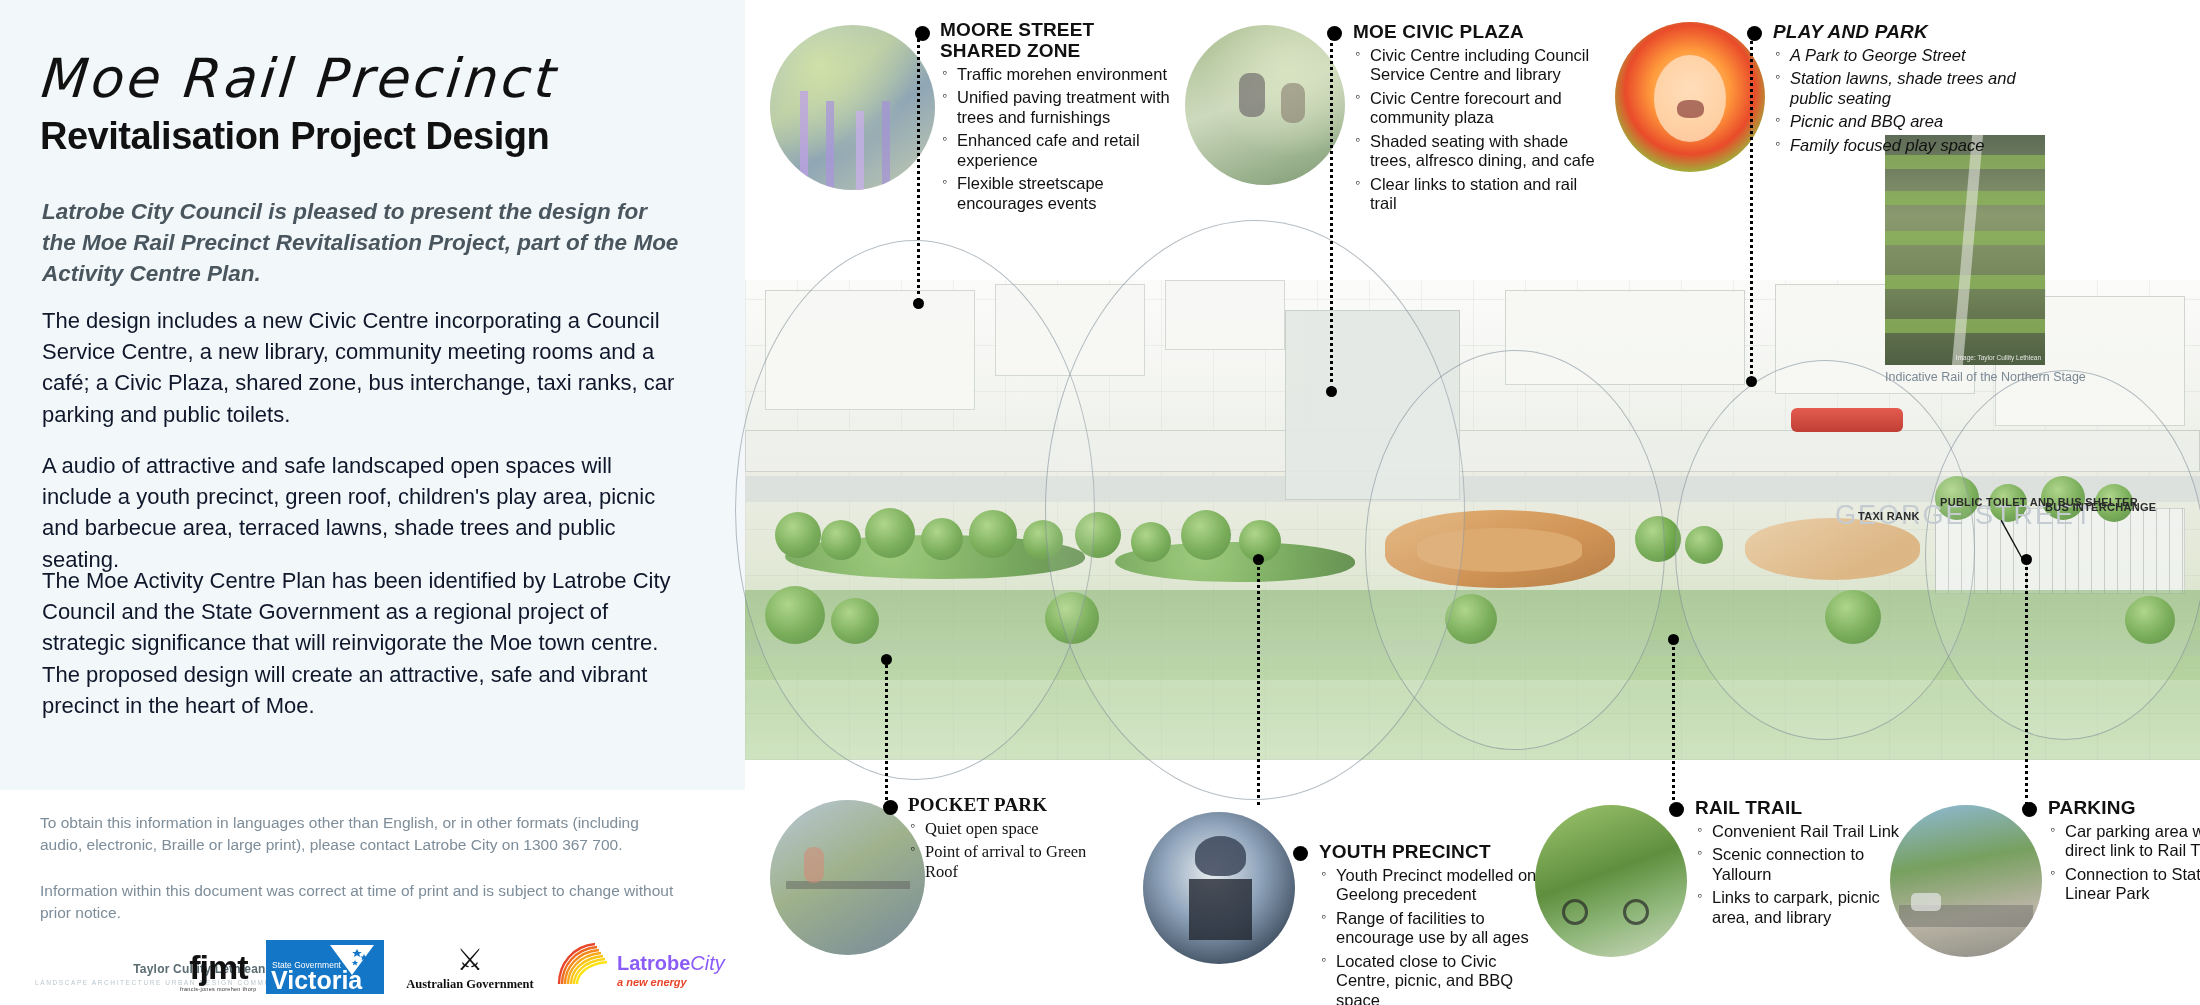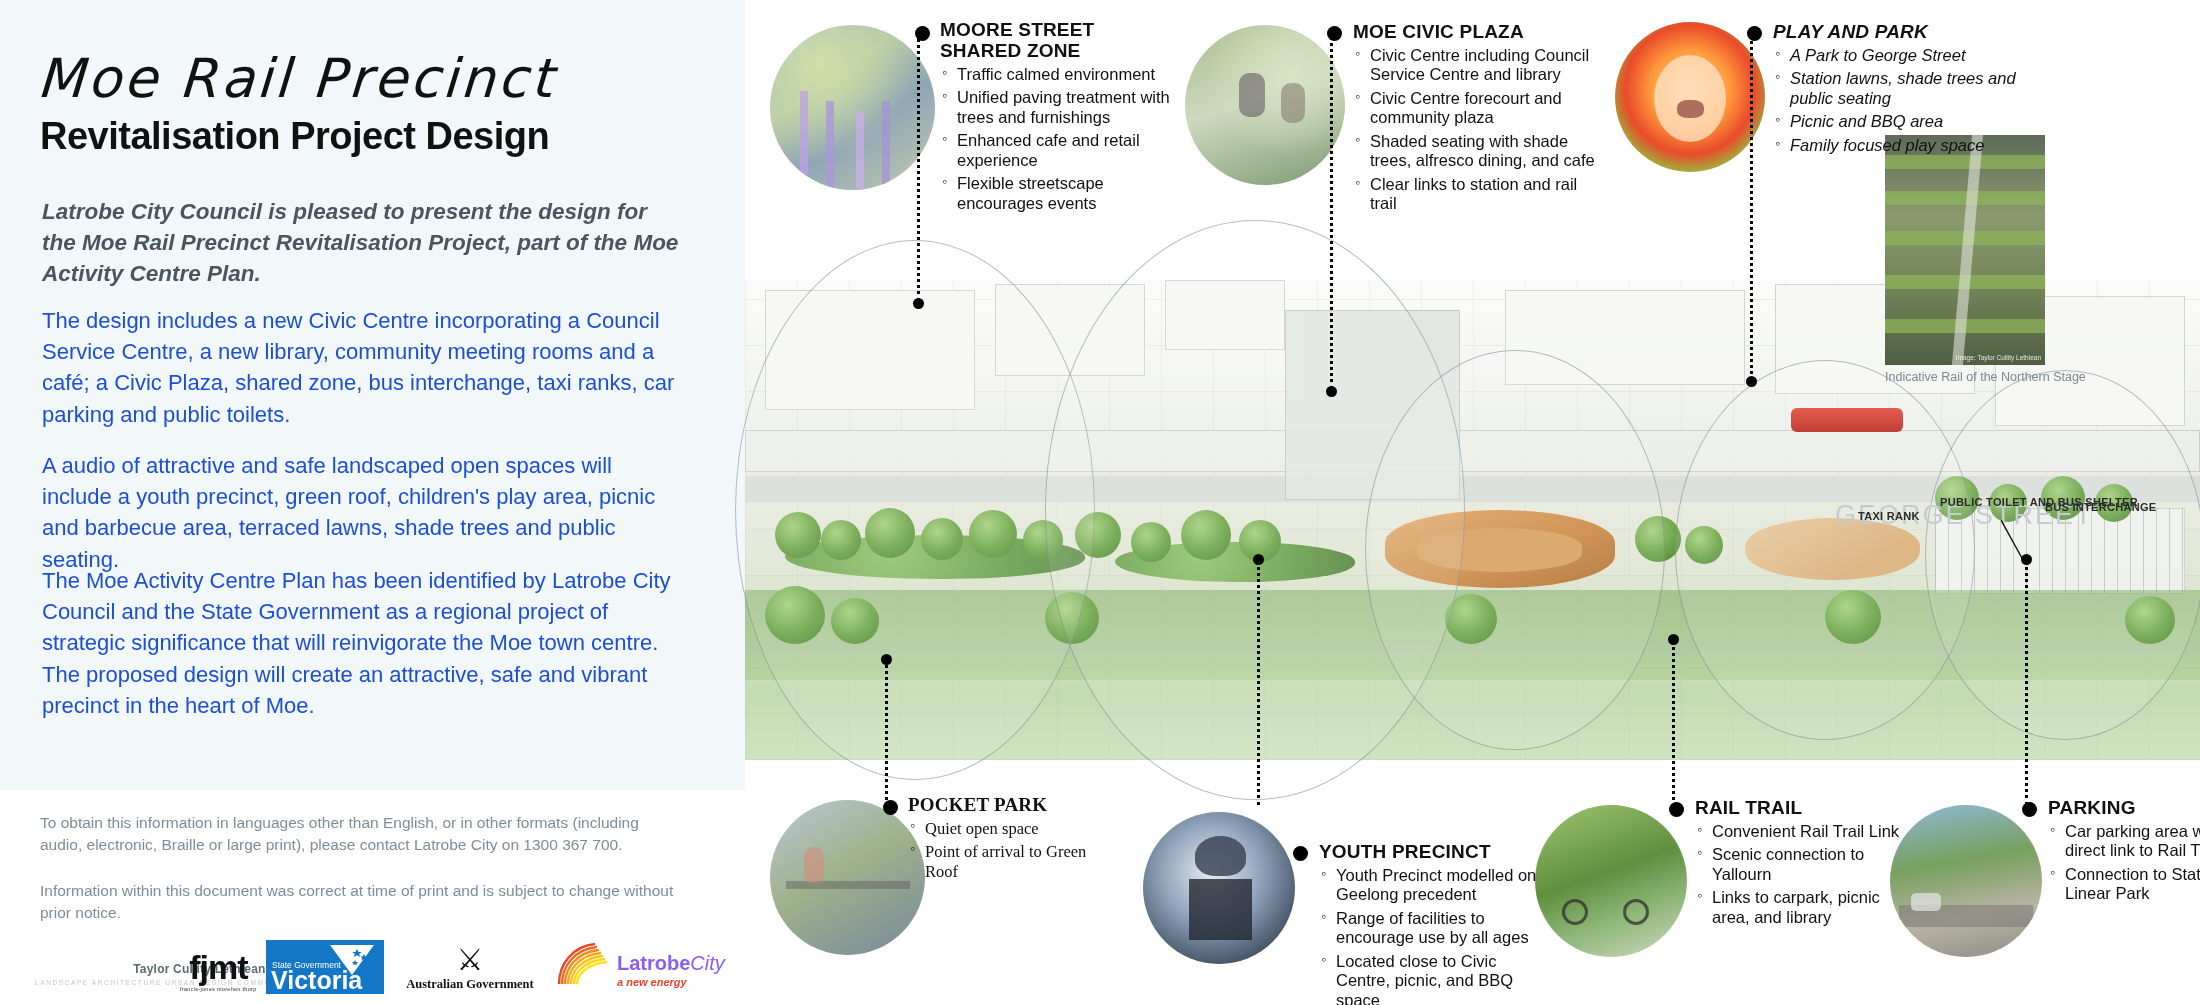--- a/index.html
+++ b/index.html
@@ -36,21 +36,21 @@
     font-size:38px; font-weight:bold; color:#111;
     letter-spacing:-0.5px;
   }
   .lead {
     position:absolute; left:42px; top:196px; width:640px;
     font-size:22.5px; font-weight:bold; font-style:italic;
     color:#4a565e; line-height:1.38;
   }
   .para {
     position:absolute; left:42px; width:645px;
-    font-size:22px; color:#1d4ed8; line-height:1.42;
+    font-size:22px; color:#0f172a; line-height:1.42;
   }
   #para1 { top:305px; }
   #para2 { top:450px; }
   #para3 { top:565px; }
 
   .fine {
     position:absolute; left:40px; width:640px;
     font-size:15.5px; color:#7d8d99; line-height:1.45;
   }
   #fine1 { top:812px; }
@@ -349,21 +349,21 @@
     <div style="position:absolute;left:18%;top:40%;width:8px;height:60%;background:rgba(190,160,230,.75);"></div>
     <div style="position:absolute;left:34%;top:46%;width:8px;height:54%;background:rgba(170,150,220,.75);"></div>
     <div style="position:absolute;left:52%;top:52%;width:8px;height:48%;background:rgba(200,175,235,.75);"></div>
     <div style="position:absolute;left:68%;top:46%;width:8px;height:54%;background:rgba(165,145,215,.7);"></div>
   </div>
   <div class="callout" style="left:195px; top:20px; width:235px;">
     <div class="co-dot" style="left:-25px; top:6px;"></div>
     <div class="co-head">MOORE STREET
 SHARED ZONE</div>
     <ul class="co-list">
-      <li>Traffic calmed environment</li>
+      <li>Traffic morehen environment</li>
       <li>Unified paving treatment with trees and furnishings</li>
       <li>Enhanced cafe and retail experience</li>
       <li>Flexible streetscape encourages events</li>
     </ul>
   </div>
   <div class="leader" style="left:172px; top:32px; height:270px;"></div>
   <div class="anchor" style="left:168px; top:298px;"></div>
 
   <div class="bubble b-cafe" style="left:440px; top:25px; width:160px; height:160px;">
     <div style="position:absolute;left:34%;top:30%;width:26px;height:44px;border-radius:10px;background:rgba(90,80,90,.55);"></div>

